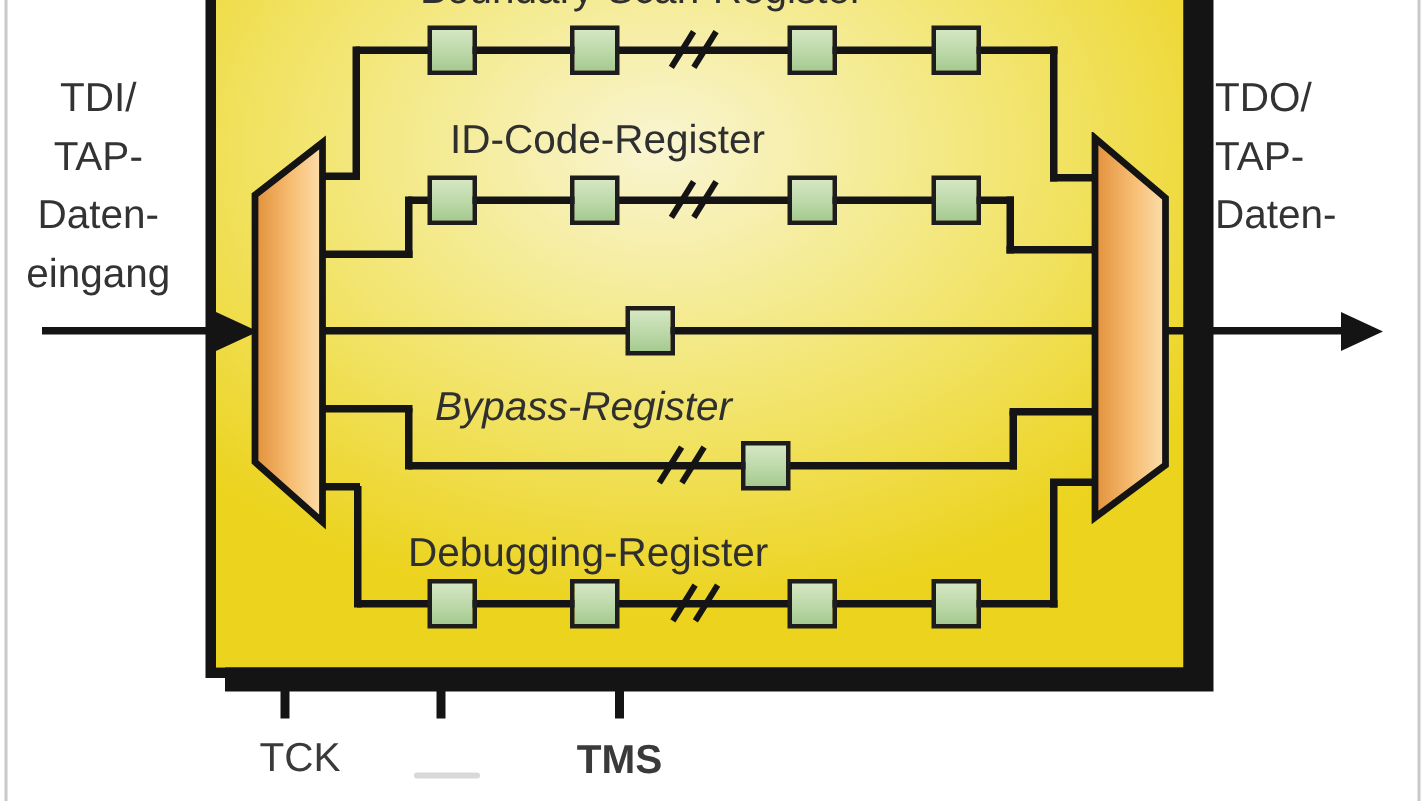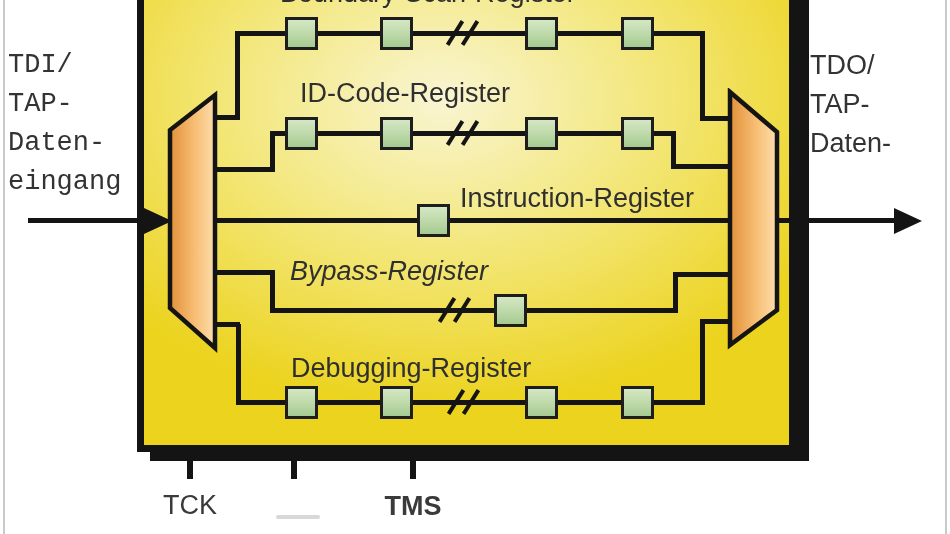--- a/index.html
+++ b/index.html
@@ -24,21 +24,21 @@
   .mux{position:absolute;z-index:4;}
   
   .arrow-line{position:absolute;height:5px;background:#141414;z-index:4;}
   .arrow-head{position:absolute;width:0;height:0;border-top:13px solid transparent;
               border-bottom:13px solid transparent;border-left:28px solid #141414;z-index:4;}
   
   .pin-tick{position:absolute;width:6px;height:27px;background:#141414;z-index:2;}
   
   .reg-title{position:absolute;font-size:27px;color:#2f2f2f;text-align:left;white-space:nowrap;z-index:5;}
   .io-label{position:absolute;font-size:27px;color:#333333;line-height:39px;z-index:5;}
-  .io-left{left:8px;top:46px;width:115px;text-align:left;font-family:Liberation Mono, monospace;}
+  .io-left{left:8px;top:46px;width:115px;text-align:center;}
   .io-right{left:810px;top:46px;width:135px;text-align:left;}
   .pin-label{position:absolute;font-size:27px;color:#3a3a3a;width:80px;text-align:center;z-index:5;}
   .smudge{position:absolute;left:276px;top:515px;width:44px;height:4px;background:#a9a9a9;
           opacity:.45;border-radius:2px;z-index:1;}
 </style>
 </head>
 <body>
 
 <div class="stage">
 
@@ -123,37 +123,36 @@
     <polygon points="4,4 51,44 51,222 4,257" fill="url(#gR)" stroke="#141414" stroke-width="4.5" stroke-linejoin="miter"></polygon>
   </svg>
 
   <div class="arrow-line" style="left:28px;top:218px;width:118px;"></div>
   <div class="arrow-head" style="left:144px;top:208px;"></div>
   <div class="arrow-line" style="left:806px;top:218px;width:90px;"></div>
   <div class="arrow-head" style="left:894px;top:208px;"></div>
 
   <div class="reg-title" style="left:280px;top:-22px;width:390px;">Boundary-Scan-Register</div>
   <div class="reg-title" style="left:300px;top:78px;width:355px;">ID-Code-Register</div>
-  <div class="reg-title" style="left:460px;top:183px;width:245px;">Instruction-Register</div>
   <div class="reg-title" style="left:290px;top:256px;width:360px;font-style:italic;">Bypass-Register</div>
-  <div class="reg-title" style="left:291px;top:353px;width:360px;">Debugging-Register</div>
+  <div class="reg-title" style="left:272px;top:353px;width:360px;">Debugging-Register</div>
 
   <div class="io-label io-left">
     <div>TDI/</div>
     <div>TAP-</div>
     <div>Daten-</div>
     <div>eingang</div>
   </div>
   <div class="io-label io-right">
     <div>TDO/</div>
     <div>TAP-</div>
     <div>Daten-</div>
   </div>
 
   <div class="pin-tick" style="left:187px;top:452px;"></div>
   <div class="pin-tick" style="left:291px;top:452px;"></div>
   <div class="pin-tick" style="left:410px;top:452px;"></div>
-  <div class="pin-label" style="left:150px;top:490px;">TCK</div>
+  <div class="pin-label" style="left:160px;top:490px;">TCK</div>
   <div class="pin-label" style="left:373px;top:491px;font-weight:bold;">TMS</div>
 
   <div class="smudge"></div>
 
 </div>
 
 </body></html>

